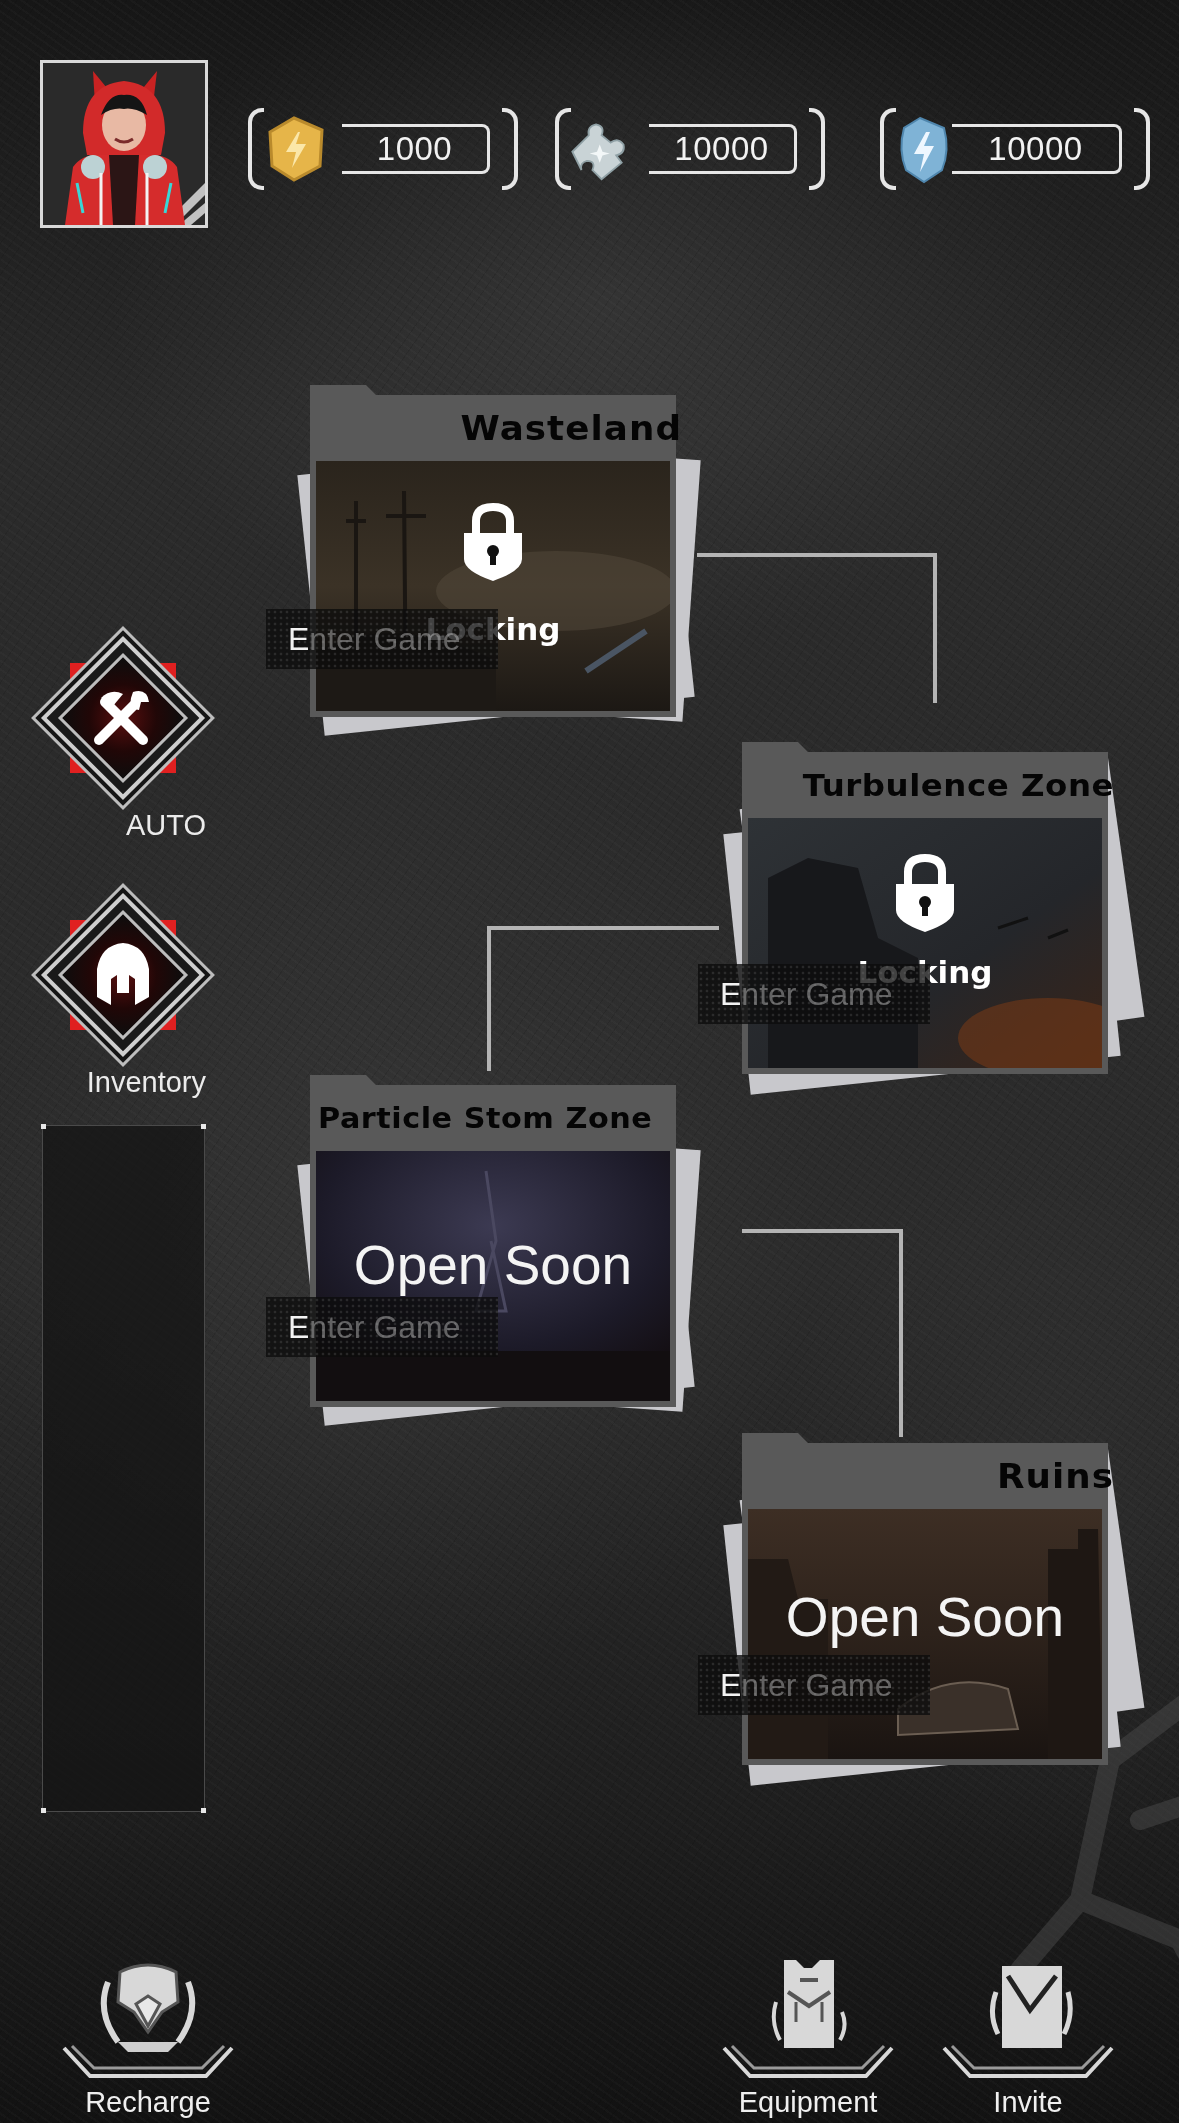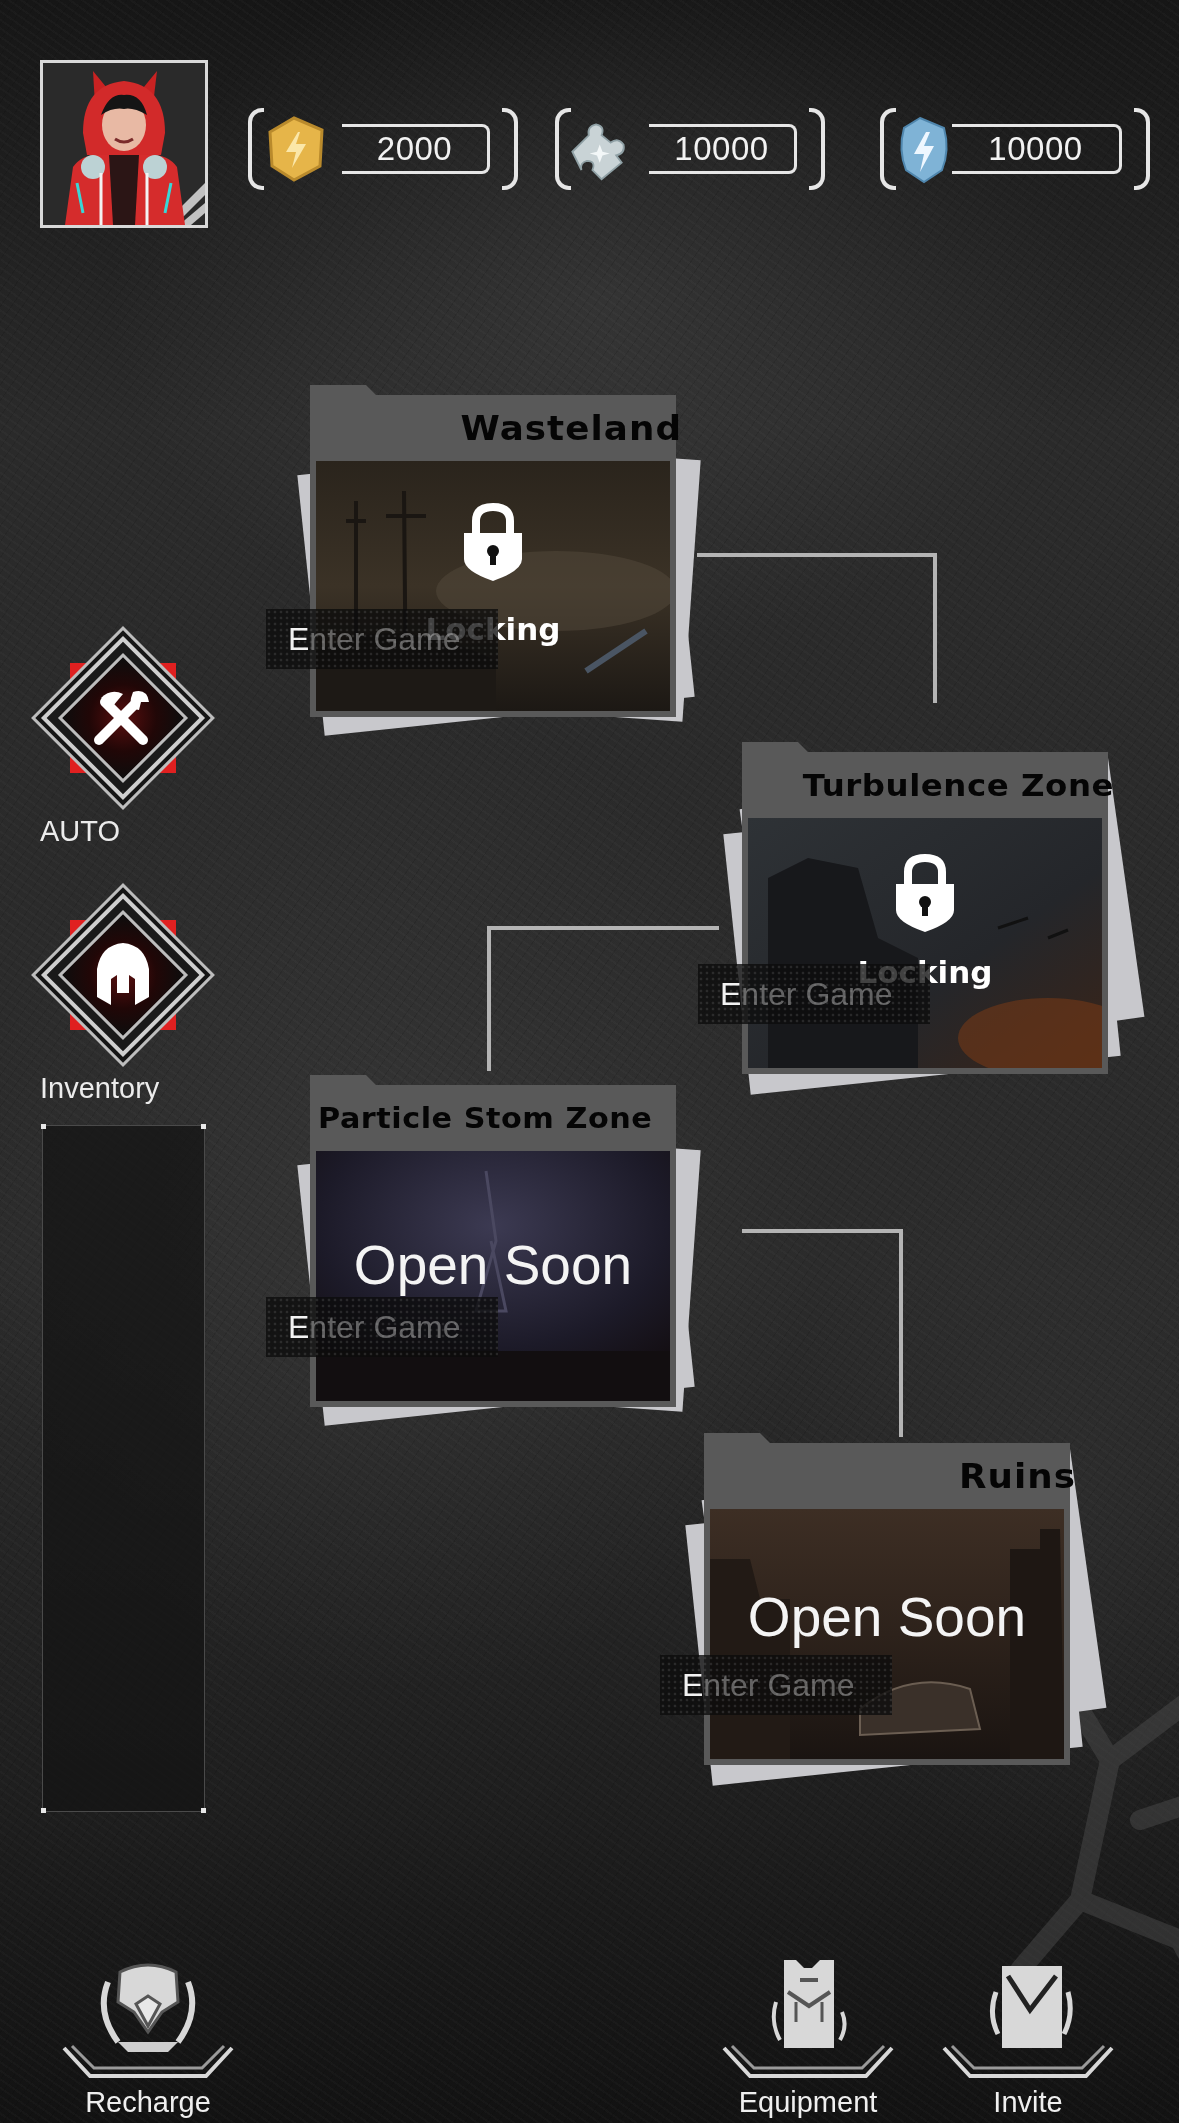--- a/index.html
+++ b/index.html
@@ -60,21 +60,21 @@
     transform: rotate(45deg);
     border: 4px solid #cfcfcf; background: #1a1a1a;
     box-shadow: 0 0 0 4px #151515, 0 0 0 7px #bdbdbd;
   }
   .diamond-inner {
     position: absolute; inset: 8px; border: 3px solid #bdbdbd;
     background: radial-gradient(circle at 50% 50%, #5a0f0f 0%, #210707 55%, #0d0d0d 100%);
   }
   .diamond-icon { position: absolute; left: 43px; top: 43px; width: 80px; height: 80px; }
   .side-label {
-    display: block; text-align: left; font-size: 29px; color: #ececec; margin-top: 14px;
+    display: block; text-align: right; font-size: 29px; color: #ececec; margin-top: 8px;
   }
   .side-panel {
     position: absolute; left: 42px; top: 1125px; width: 163px; height: 687px;
     background: rgba(20,20,20,0.75);
     border: 1px solid #4a4a4a;
   }
   .side-panel .dot { position: absolute; width: 5px; height: 5px; background: #e8e8e8; }
 
   
   .conn { position: absolute; background: #b4b4b4; }
@@ -160,21 +160,21 @@
     <circle cx="112" cy="104" r="12" fill="#bcd2d4"></circle>
     <path d="M34 120 L40 150" stroke="#3ad6d6" stroke-width="3"></path>
     <path d="M128 120 L122 150" stroke="#3ad6d6" stroke-width="3"></path>
     <path d="M58 110 L58 162 M104 110 L104 162" stroke="#f3f3f3" stroke-width="3"></path>
   </svg>
 </div>
 
 <div class="currency" style="left:248px;width:270px;">
   <div class="bracket l"></div>
   <div class="bracket r"></div>
-  <div class="valbox" style="left:94px;width:148px;">2000</div>
+  <div class="valbox" style="left:94px;width:148px;">1000</div>
   <svg class="cicon" style="left:16px;" viewBox="0 0 64 70">
     <polygon points="30,4 58,16 56,52 30,66 8,52 6,18" fill="#e6b549" stroke="#b98a2c" stroke-width="3"></polygon>
     <polygon points="34,18 22,38 32,38 28,54 42,30 32,30 36,18" fill="#fbe7a8"></polygon>
   </svg>
 </div>
 
 <div class="currency" style="left:555px;width:270px;">
   <div class="bracket l"></div>
   <div class="bracket r"></div>
   <div class="valbox" style="left:94px;width:148px;">10000</div>
@@ -297,21 +297,21 @@
     <div class="overlay-center" style="top:82px;">
       <span class="open-soon-text">Open Soon</span>
     </div>
   </div>
   <div class="enter-game" style="top:222px;">
     <span class="first">E</span>
       <span>nter Game</span>
   </div>
 </div>
 
-<div class="card" style="left:704px;top:1433px;">
+<div class="card" style="left:742px;top:1433px;">
   <div class="paper" style="left:-6px;top:72px;transform:rotate(-6deg);"></div>
   <div class="paper2" style="left:14px;top:40px;transform:rotate(-8deg);"></div>
   <div class="frame"></div>
   <div class="title">Ruins</div>
   <div class="scene">
     <svg width="354" height="250" viewBox="0 0 354 250">
       <defs>
           <linearGradient id="g4" x1="0" y1="0" x2="0" y2="1">
             <stop offset="0" stop-color="#3d2e24"></stop>
             <stop offset="0.5" stop-color="#2d221b"></stop>

